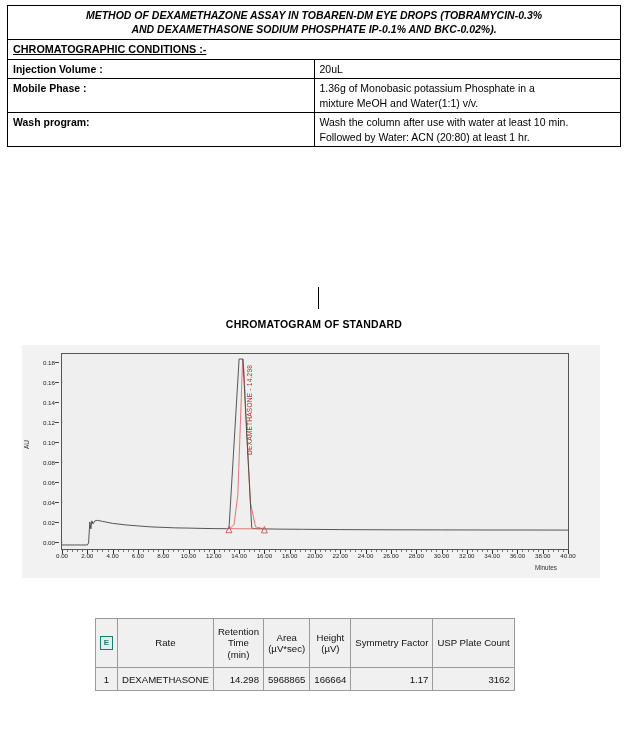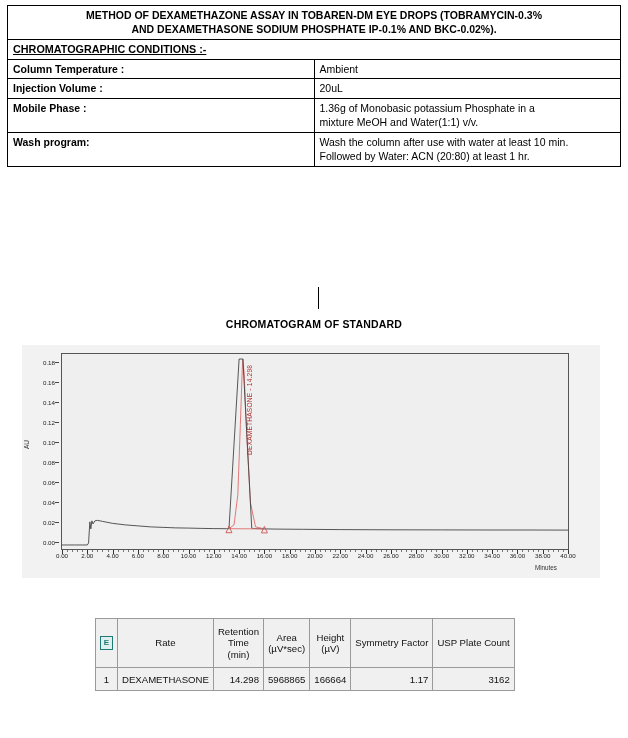--- a/index.html
+++ b/index.html
@@ -34,20 +34,21 @@
     vertical-align: top;
     font-size: 10.5px;
     line-height: 1.38;
   }
   td.title-cell {
     text-align: center;
     font-weight: bold;
     font-size: 13.2px;
     line-height: 1.3;
     padding: 4px 6px 5px 6px;
+    font-style: italic;
   }
   td.section-cell {
     border-bottom: none;
     padding-top: 9px;
     padding-bottom: 5px;
   }
   td.section-cell span.underlined {
     font-weight: bold;
     font-size: 10.8px;
     text-decoration: underline;
@@ -235,24 +236,20 @@
         <tr>
       <td class="title-cell" colspan="2">
         <div>METHOD OF DEXAMETHAZONE ASSAY IN TOBAREN-DM EYE DROPS (TOBRAMYCIN-0.3%</div>
         <div>AND DEXAMETHASONE SODIUM PHOSPHATE IP-0.1% AND BKC-0.02%).</div>
       </td>
     </tr>
     <tr>
       <td class="section-cell" colspan="2">
         <span class="underlined">CHROMATOGRAPHIC CONDITIONS :-</span>
       </td>
-    </tr>
-    <tr>
-      <td class="param-label">Column Temperature :</td>
-      <td class="param-value">Ambient</td>
     </tr>
     <tr>
       <td class="param-label">Injection Volume :</td>
       <td class="param-value">20uL</td>
     </tr>
     <tr>
       <td class="param-label twoline">Mobile Phase :</td>
       <td class="param-value twoline" style="white-space:pre-line">1.36g of  Monobasic potassium Phosphate in a
 mixture  MeOH and Water(1:1) v/v.</td>
     </tr>

